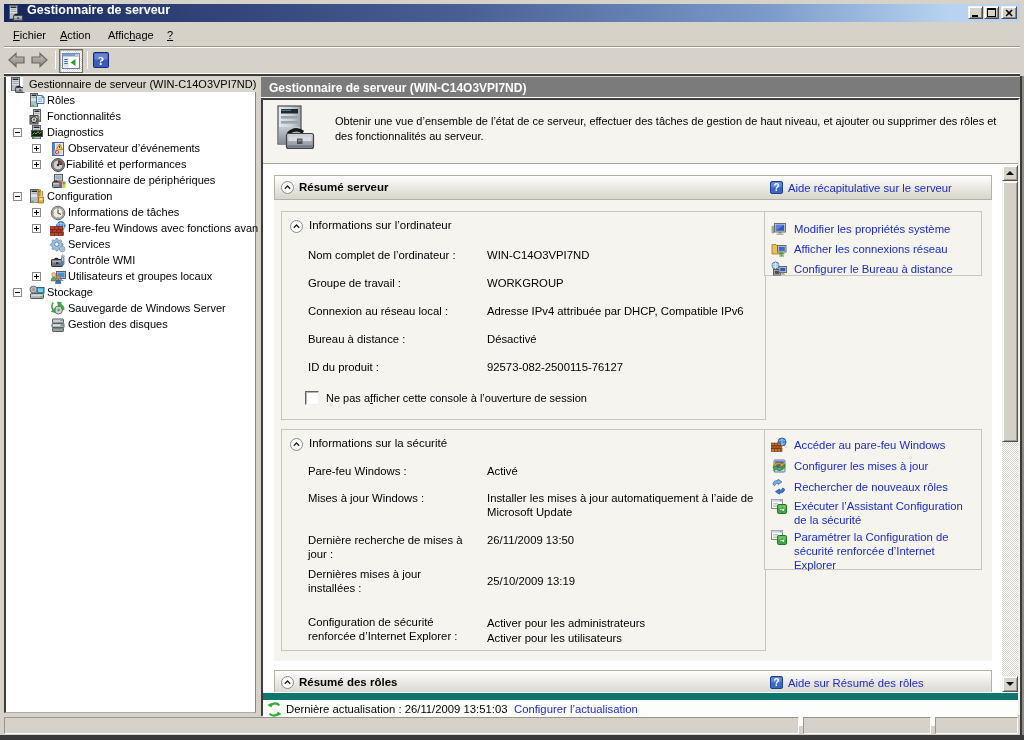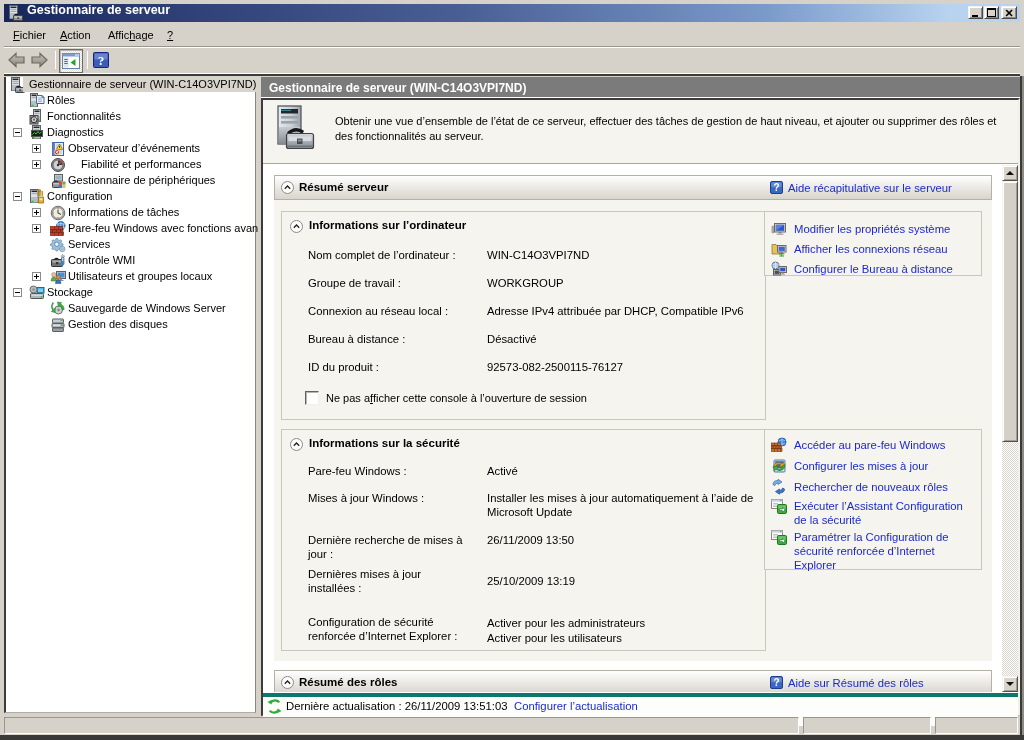--- a/index.html
+++ b/index.html
@@ -22,31 +22,31 @@
 .rp{left:261px;top:77px;width:759px;height:639px}
 .rphead{left:0;top:0;width:759px;height:21px;background:#7b7b7b;color:#fff;font-weight:bold;line-height:23px;padding-left:8px;font-size:12px;border-bottom:1px solid #fff}
 .rpbody{left:0;top:21px;width:759px;height:618px;background:#fff;border:2px solid #3c3c3c;border-right-color:#f2f0ea;border-bottom:1px solid #8e8b84;font-size:11.3px}
 .banner{left:0;top:0;width:755px;height:64px;background:#f6f4ef;border-bottom:1px solid #a7a49c}
 .bannertext{left:72px;top:14px;line-height:15px;font-size:11px;white-space:nowrap}
 .viewport{left:0;top:64px;width:755px;height:528px;background:#fff;overflow:hidden}
 .cream{position:absolute;left:11px;top:11px;width:718px;height:486px;background:#f5f4ee}
 .sechead{position:absolute;left:11px;width:718px;height:25px;background:linear-gradient(#ffffff,#e9e7e1 55%,#d8d5cc);border:1px solid #b5b1a7}
 .sechead .st{position:absolute;left:24px;top:5px;font-weight:bold;font-size:11.5px}
 .ibox{position:absolute;background:#f5f4ee;border:1px solid #c9c6bc}
-.bt{position:absolute;font-weight:bold;font-size:11.5px}
+.bt{position:absolute;font-weight:normal;font-size:11.5px}
 .lbl{position:absolute;left:26px;line-height:13.5px}
 .val{position:absolute;left:205px;line-height:13.5px}
 .chev{position:absolute;width:13px;height:13px}
 .link{color:#1b2acb}
 .larow{position:absolute;line-height:14px}
 .larow .lic{position:absolute;left:6px;top:0}
 .larow .ltx{position:absolute;left:29px;top:1px;width:175px}
 .scrollbar{left:739px;top:65px;width:16px;height:527px}
 .sbtn{position:absolute;left:0;width:16px;height:16px;background:#d8d4cb;border:1px solid;border-color:#f5f3ef #55524c #55524c #f5f3ef;box-shadow:inset 1px 1px 0 #fff,inset -1px -1px 0 #a09c93;text-align:center;line-height:15px;font-size:9px;color:#000}
-.refreshrow{left:0;top:593px;width:755px;height:33px;background:#fdfdfb;border-top:4px solid #0f766e}
+.refreshrow{left:0;top:593px;width:755px;height:33px;background:#fdfdfb;border-top:7px solid #0f766e}
 .statusbar{left:4px;top:717px;height:17px;border:1px solid;border-color:#9a968c #fff #fff #9a968c;background:#d6d2c9}
 .bstrip{left:0;top:735px;width:1024px;height:5px;background:#3a3a38}
 svg{display:block}
 </style></head>
 <body>
 
 <div class="ab titlebar"></div>
 <div class="ab" style="left:7px;top:5px">
     <svg width="16" height="16" viewBox="0 0 16 16">
       <rect x="2.5" y="0.5" width="8" height="13" fill="#dfe3e6" stroke="#5a6066"></rect>
@@ -215,21 +215,21 @@
       </div>
       <div class="icon" style="left:44px">
         <svg width="16" height="16" viewBox="0 0 16 16">
           <circle cx="8" cy="8" r="6.5" fill="#88898b" stroke="#4e4e50"></circle>
           <circle cx="8" cy="8" r="5" fill="#cfd2d5" stroke="#6a6a6c"></circle>
           <path d="M8 8 L8 3.2 A4.8 4.8 0 0 1 12.6 8 Z" fill="#3c3e40"></path>
           <path d="M8 8 L12 4.2" stroke="#c9372c" stroke-width="1.6"></path>
           <circle cx="8" cy="8" r="1.2" fill="#2e2e30"></circle>
         </svg>
       </div>
-      <div class="txt" style="left:75px">Fiabilité et performances</div>
+      <div class="txt" style="left:60px">Fiabilité et performances</div>
     </div>
 <div class="trow" style="top:96px">
       <div class="icon" style="left:44px">
         <svg width="16" height="16" viewBox="0 0 16 16">
           <rect x="4.5" y="1.5" width="8" height="6.5" fill="#cfd4d8" stroke="#5a6066"></rect>
           <rect x="5.5" y="2.5" width="6" height="4" fill="#9fb3bf"></rect>
           <path d="M3 9 q2 -2.5 5 -1 l-0.6 1.2 q-2 -1 -3.4 0.6 z" fill="#1a1d20"></path>
           <rect x="2.5" y="9" width="8.5" height="5.5" rx="0.8" fill="#8f9499" stroke="#3f4347"></rect>
           <rect x="3.2" y="10" width="7" height="1.4" fill="#c3c7cb"></rect>
           <rect x="9" y="8.5" width="3.2" height="3.2" fill="#e8423c"></rect>

